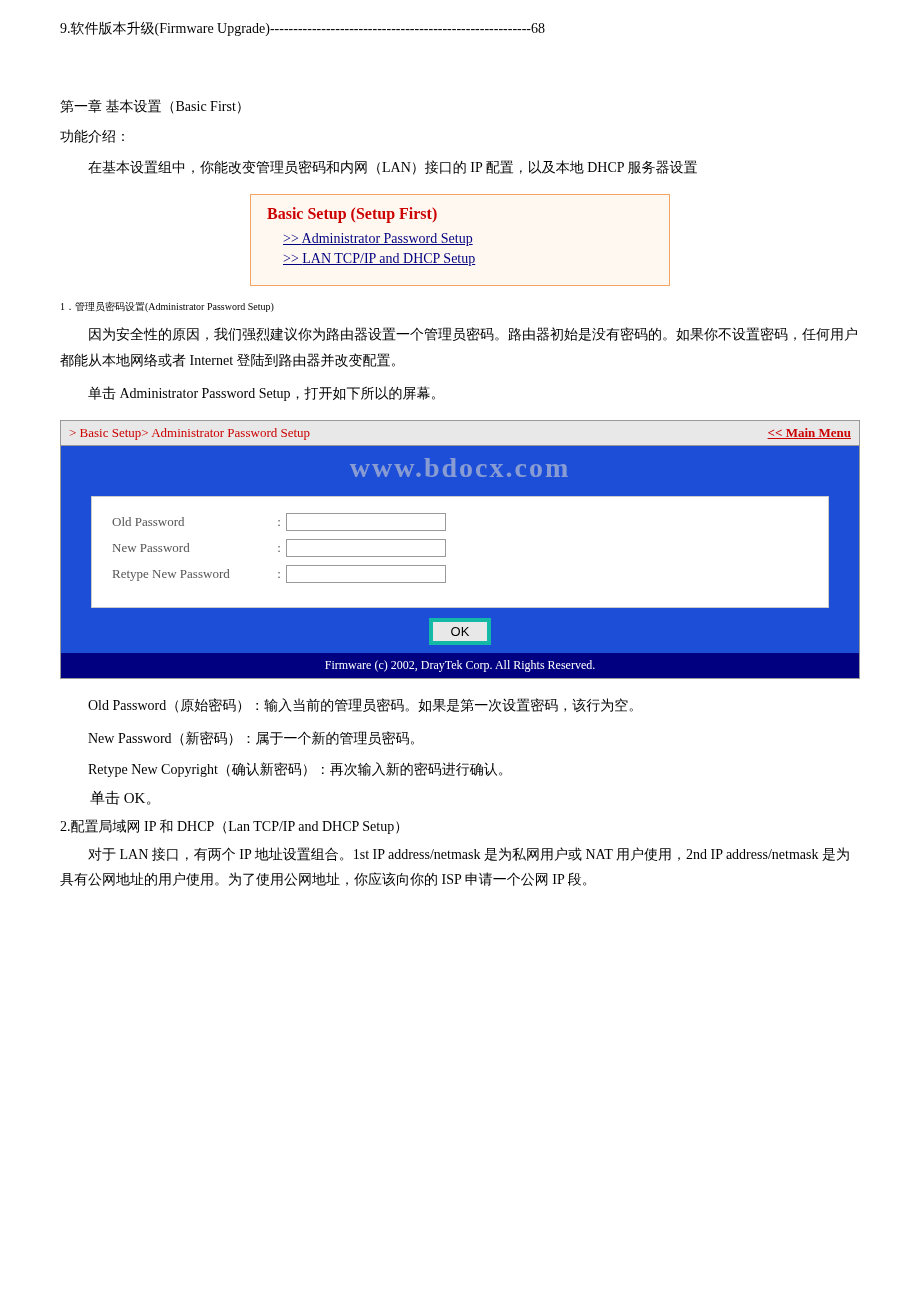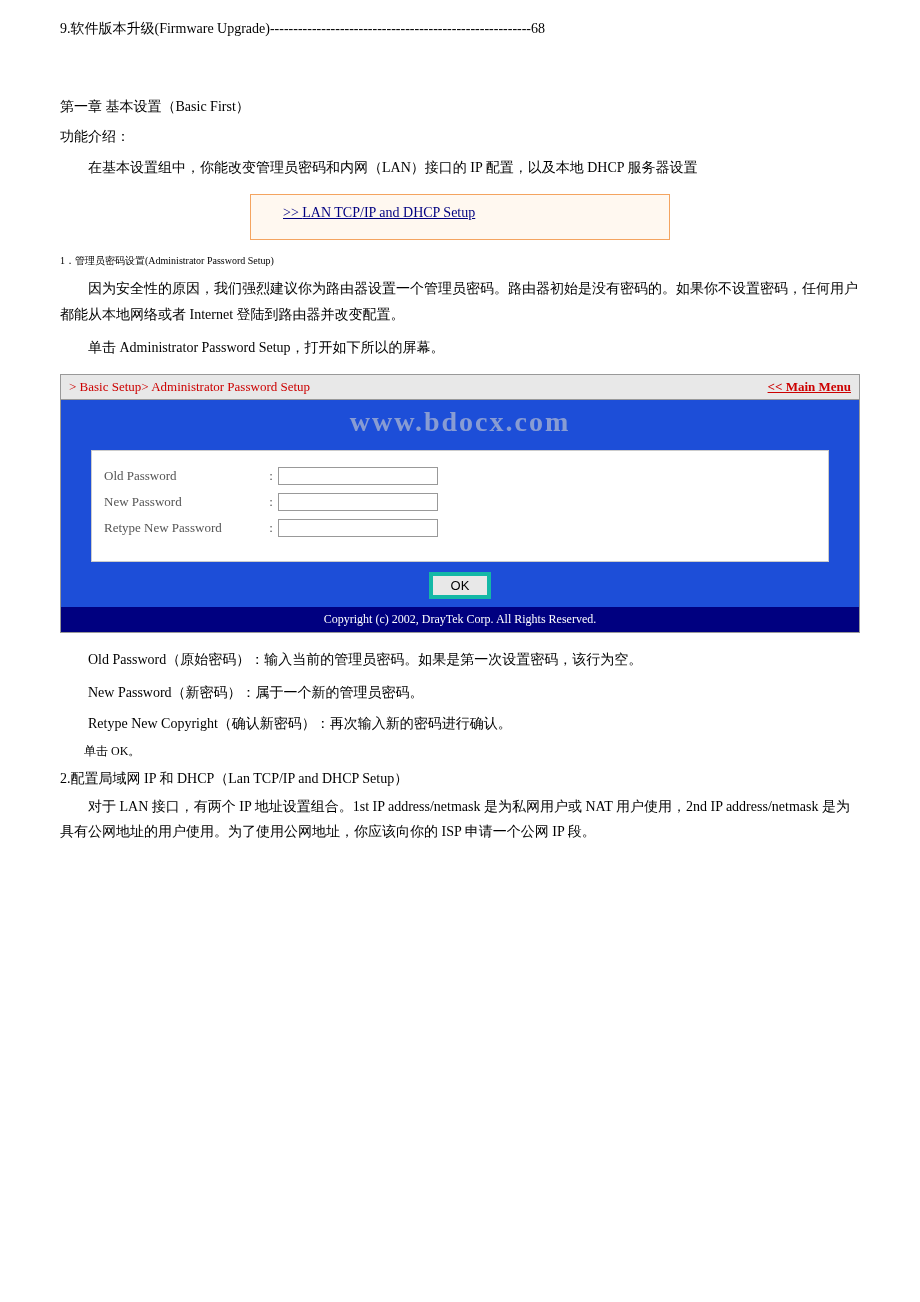--- a/index.html
+++ b/index.html
@@ -93,21 +93,21 @@
       font-size: 28px;
       font-weight: bold;
       padding: 6px 0 4px 0;
       letter-spacing: 2px;
       opacity: 0.6;
     }
     .router-ui-form {
       background: #fff;
       border: 1px solid #ccc;
       margin: 8px 30px;
-      padding: 16px 12px;
+      padding: 16px 20px;
     }
     .form-row {
       display: flex;
       align-items: center;
       margin-bottom: 8px;
     }
     .form-label {
       width: 160px;
       color: #555;
       font-size: 13px;
@@ -143,21 +143,21 @@
       font-size: 12px;
       margin-top: 4px;
     }
     .blank-line { height: 10px; }
     .inline-text {
       font-size: 14px;
       line-height: 1.8;
       margin-bottom: 6px;
     }
     .ok-note {
-      font-size: 12px;
+      font-size: 15px;
       margin-left: 2em;
     }
     .section2-heading {
       font-size: 14px;
       margin: 10px 0 6px 0;
     }
   </style>
 </head>
 <body>
 
@@ -174,20 +174,26 @@
 
 <div class="inline-text">
   <span>功能介绍：</span>
 </div>
 
 <div class="section-text">
   <span>在基本设置组中，你能改变管理员密码和内网（LAN）接口的 IP 配置，以及本地 DHCP 服务器设置</span>
 </div>
 
 <div class="basic-setup-box">
+  <div class="basic-setup-title">
+    <span>Basic Setup (Setup First)</span>
+  </div>
+  <a class="basic-setup-link">
+    <span>Administrator Password Setup</span>
+  </a>
   <a class="basic-setup-link">
     <span>LAN TCP/IP and DHCP Setup</span>
   </a>
 </div>
 
 <div class="numbered-section">
   <span>1．管理员密码设置(Administrator Password Setup)</span>
 </div>
 
 <div class="section-text">
@@ -220,21 +226,21 @@
     <div class="form-row">
       <span class="form-label">Retype New Password</span>
       <span class="form-colon">:</span>
       <input class="form-input" type="password" style="">
     </div>
   </div>
   <div class="router-ui-ok">
     <button class="ok-button">OK</button>
   </div>
   <div class="router-ui-footer">
-    <span>Copyright (c) 2002, DrayTek Corp. All Rights Reserved.</span>
+    <span>Firmware (c) 2002, DrayTek Corp. All Rights Reserved.</span>
   </div>
 </div>
 
 <div class="section-text">
   <span>Old Password（原始密码）：输入当前的管理员密码。如果是第一次设置密码，该行为空。</span>
 </div>
 
 <div class="section-text-indent">
   <span>New Password（新密码）：属于一个新的管理员密码。</span>
 </div>

